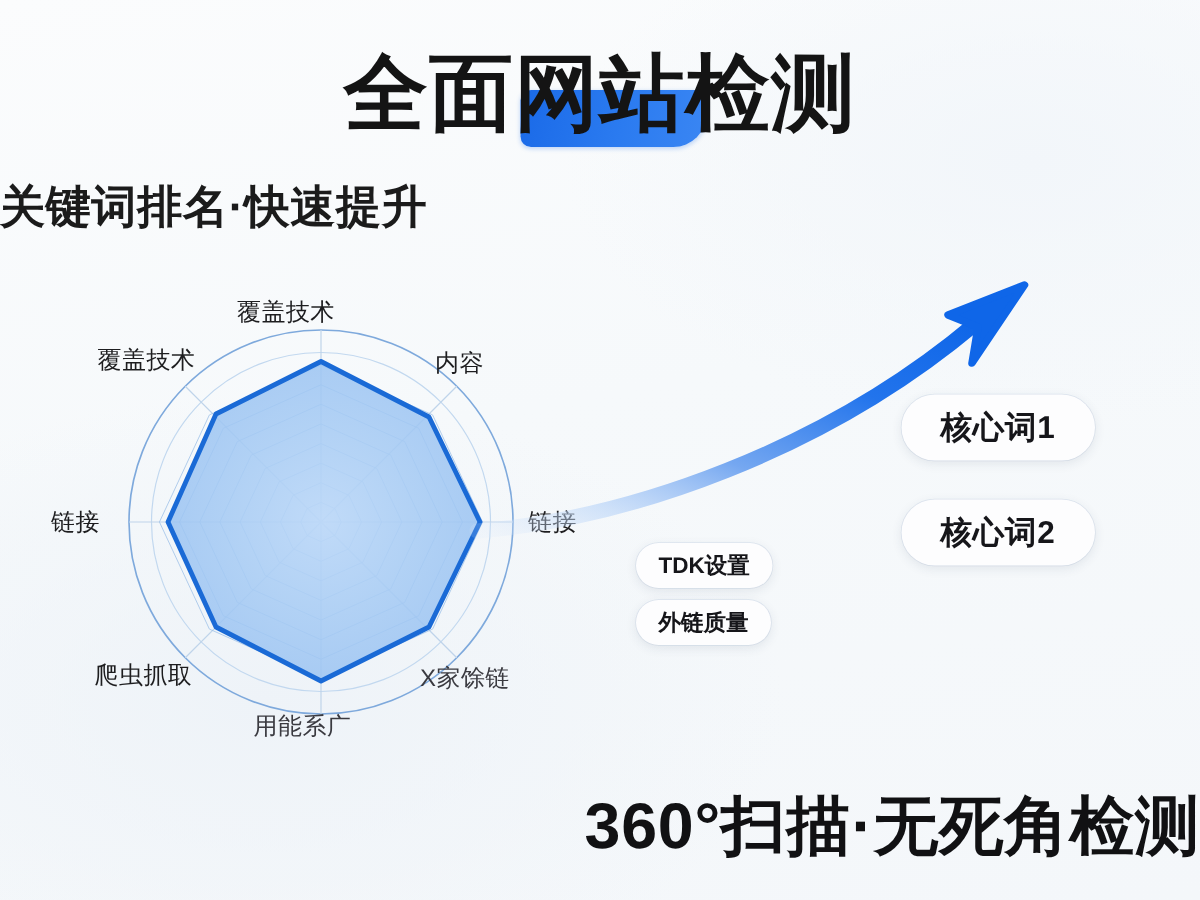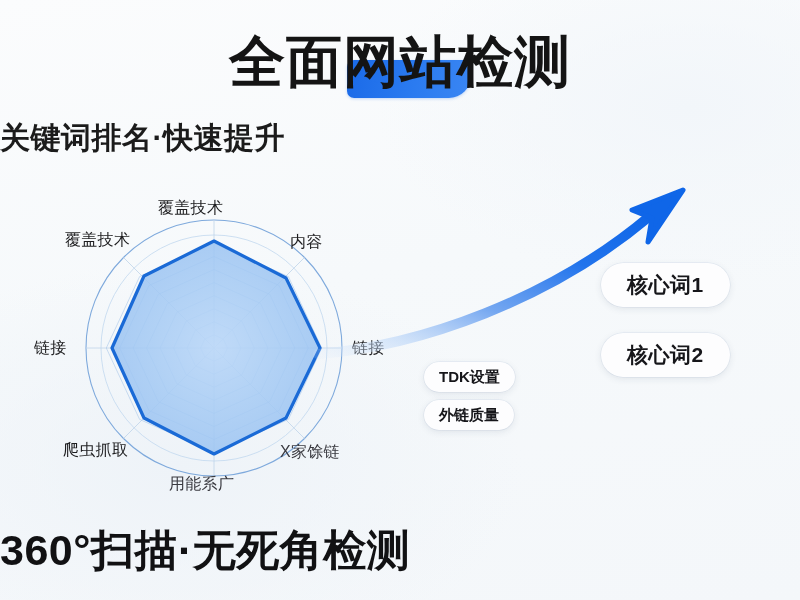--- a/index.html
+++ b/index.html
@@ -132,21 +132,21 @@
     font-weight: 700;
     letter-spacing: 0.5px;
   }
 
   
   .footer {
     position: absolute;
     left: 0;
     top: 522px;
     width: 800px;
-    text-align: left;
+    text-align: right;
     font-size: 43px;
     font-weight: 700;
     letter-spacing: 0.5px;
     color: #111113;
     white-space: nowrap;
   }
 </style>
 </head>
 <body>
 

